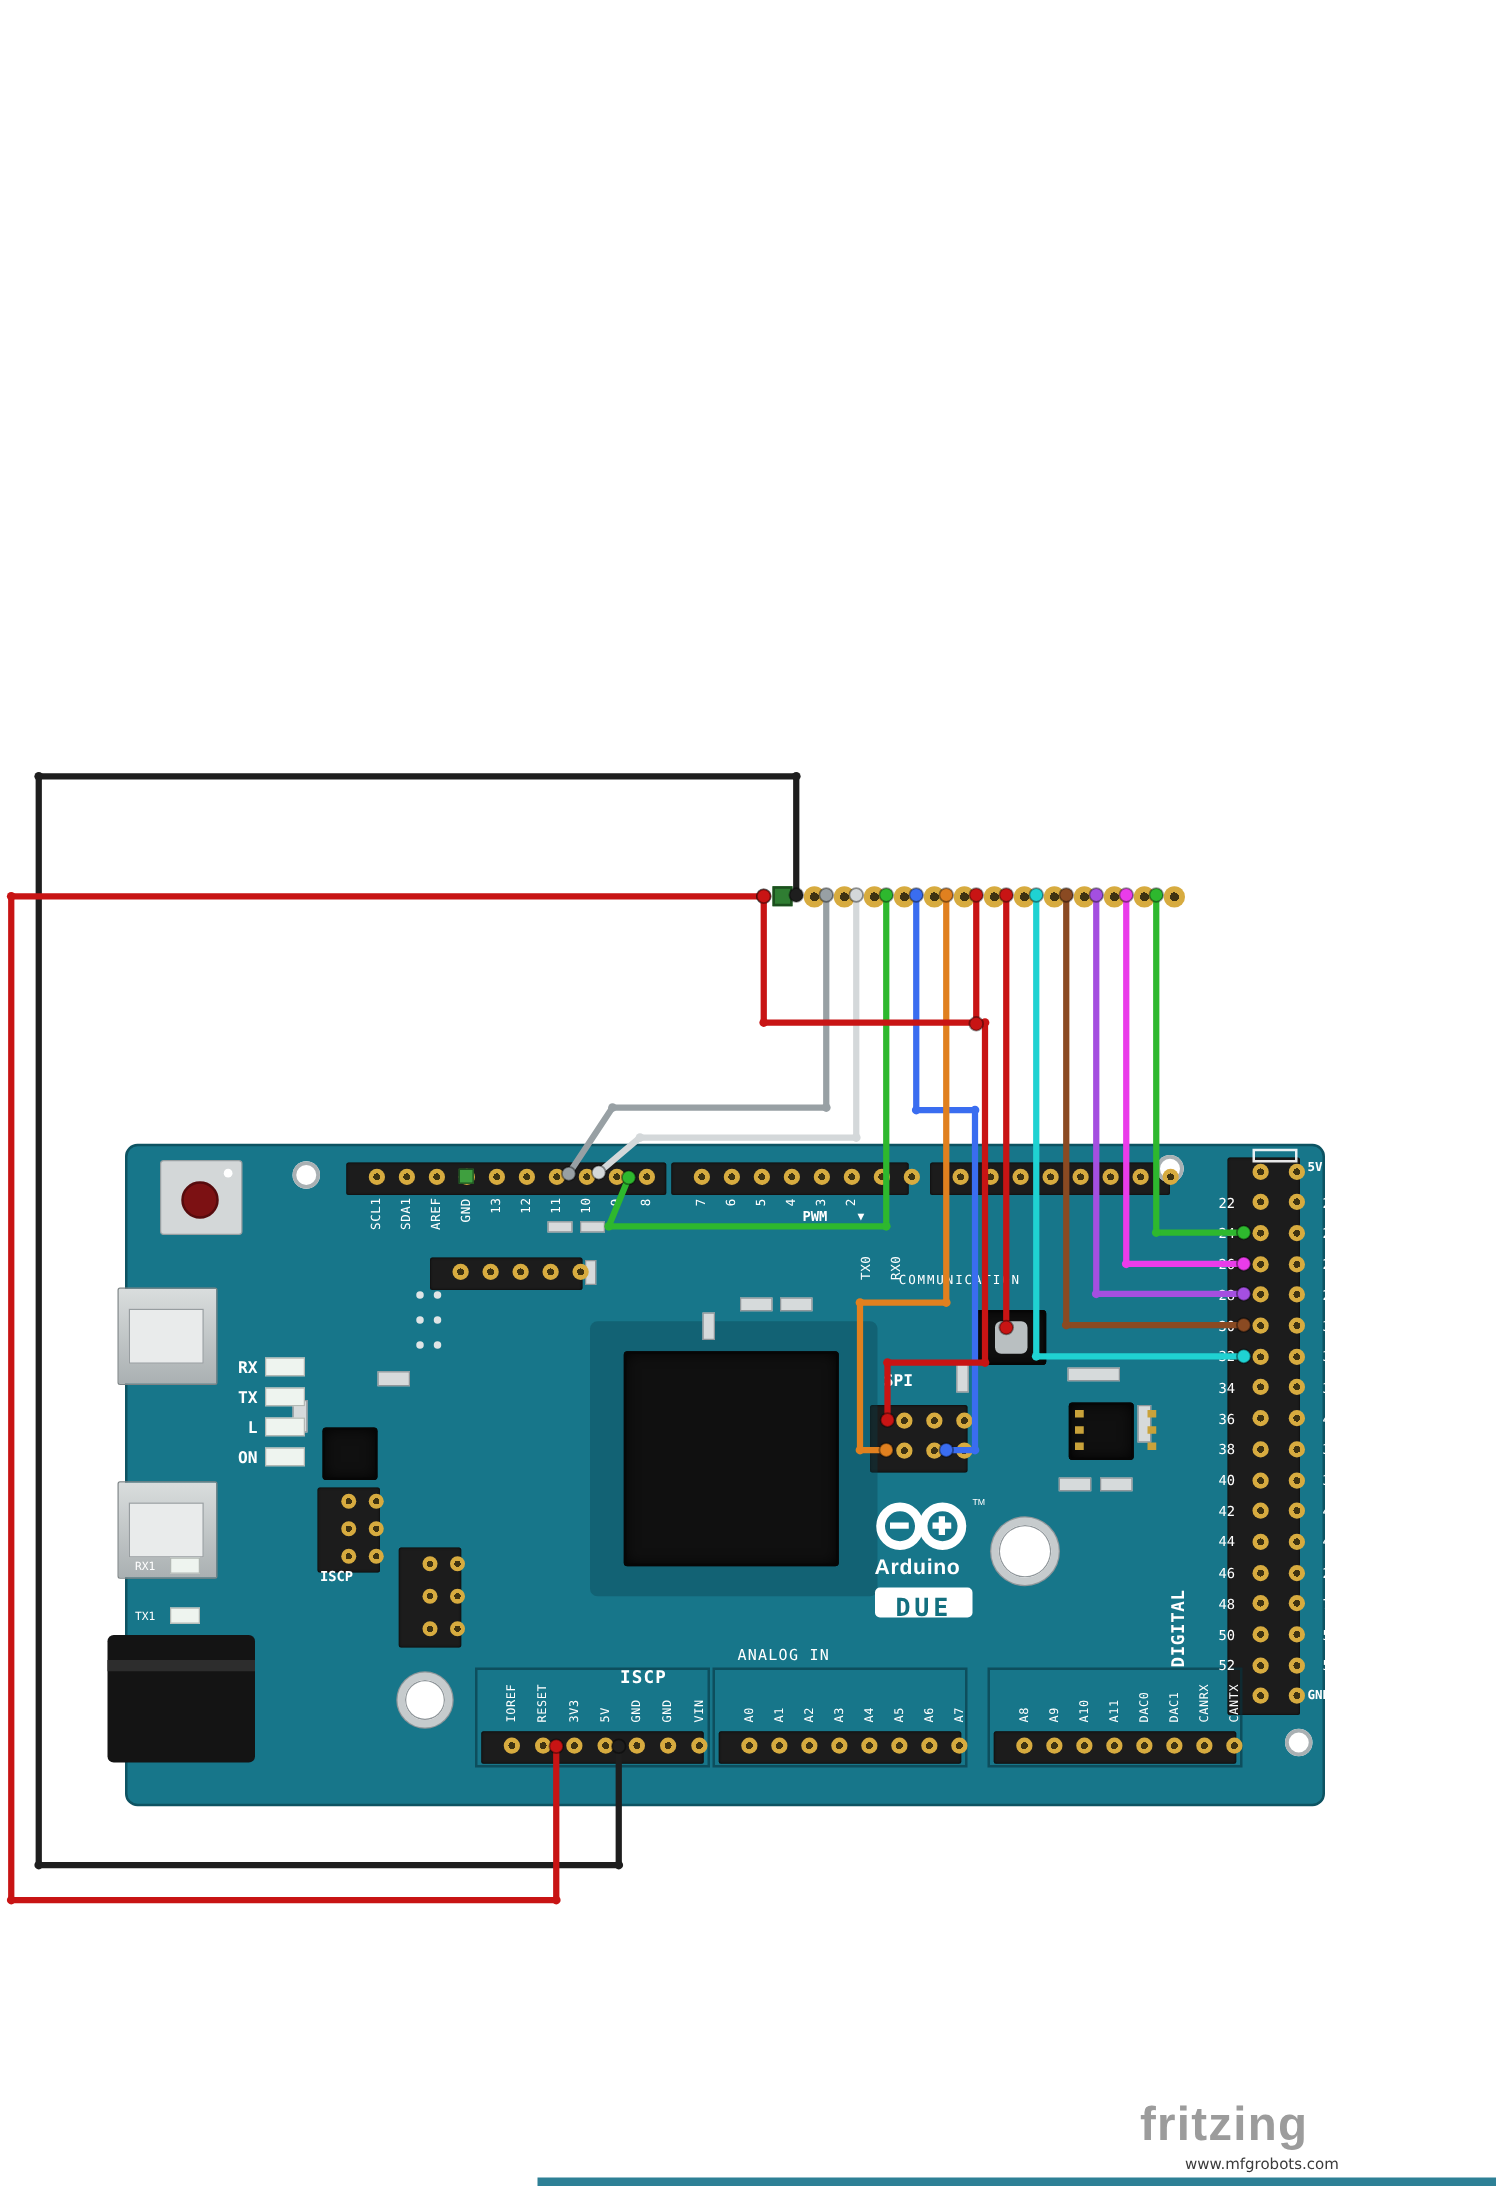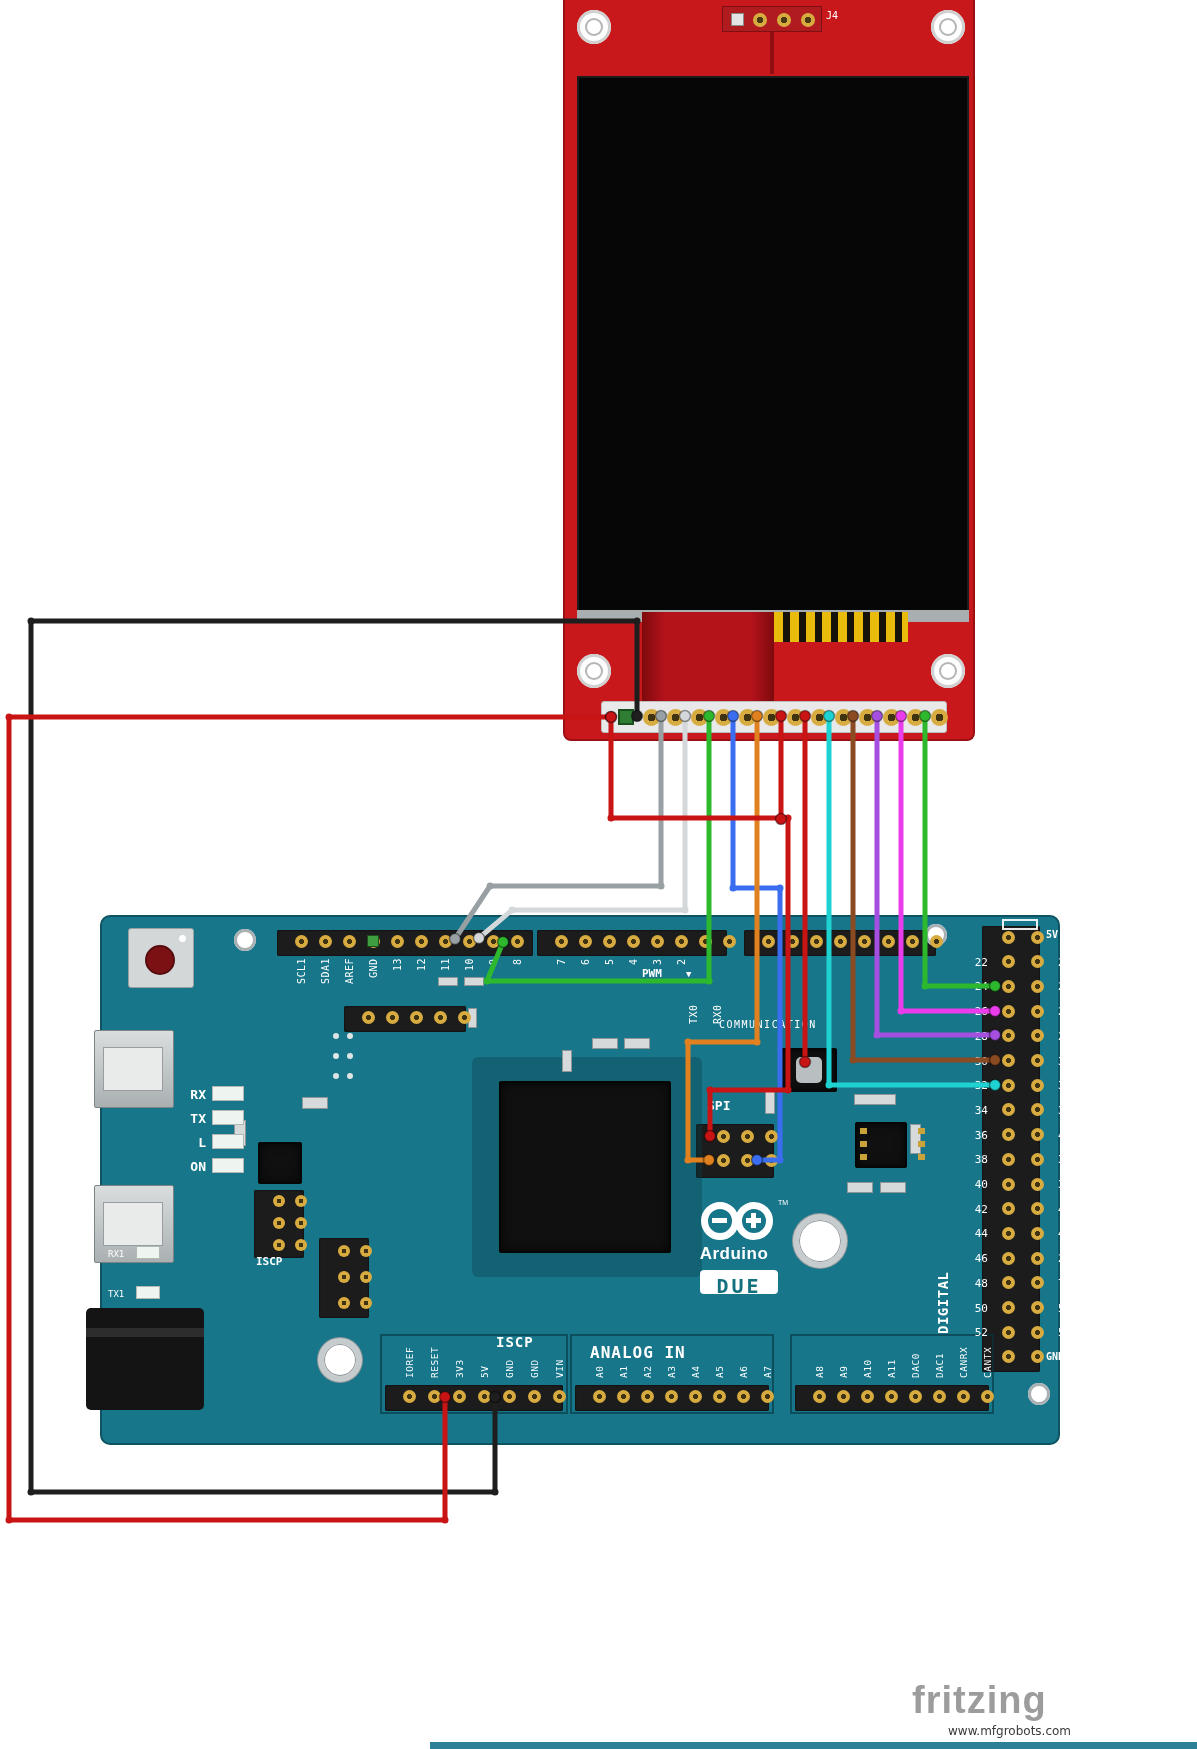--- a/index.html
+++ b/index.html
@@ -46,47 +46,20 @@
   .watermark{position:absolute;color:#9c9c9c;font:bold 38px/40px "Liberation Sans",sans-serif;letter-spacing:1px;z-index:11}
   .site{position:absolute;color:#3a3a3a;font:12px/14px "DejaVu Sans",sans-serif;z-index:11}
   .bottombar{position:absolute;background:#2e8096;z-index:11}
   .notchbox{position:absolute;border:2px solid rgba(255,255,255,.9)}
 </style>
 </head>
 <body>
 
 <div id="canvas">
 
-  <div class="board-tft">
-    <div class="tft-hole" style="left:12px;top:10px">
-        <i></i>
-      </div>
-    <div class="tft-hole" style="left:366px;top:10px">
-        <i></i>
-      </div>
-    <div class="tft-hole" style="left:12px;top:654px">
-        <i></i>
-      </div>
-    <div class="tft-hole" style="left:366px;top:654px">
-        <i></i>
-      </div>
-    <div class="j4" style="left:157px;top:6px;width:100px;height:26px">
-      <span class="sq" style="left:8px;top:6px;width:13px;height:13px"></span>
-      <span class="rd" style="left:30px;top:6px;width:14px;height:14px"></span>
-      <span class="rd" style="left:54px;top:6px;width:14px;height:14px"></span>
-      <span class="rd" style="left:78px;top:6px;width:14px;height:14px"></span>
-    </div>
-    <div class="lbl" style="left:261px;top:10px">J4</div>
-    <div style="position:absolute;left:205px;top:32px;width:4px;height:42px;background:#8e0e11"></div>
-    <div class="screen" style="left:12px;top:76px;width:392px;height:538px"></div>
-    <div class="graystrip" style="left:12px;top:610px;width:392px;height:12px"></div>
-    <div class="stripes" style="left:209px;top:612px;width:134px;height:30px"></div>
-    <div class="flex" style="left:77px;top:612px;width:132px;height:100px"></div>
-    <div class="pinstrip" style="left:36px;top:701px;width:346px;height:32px"></div>
-  </div>
 
   <div class="board-arduino">
     <div class="reset" style="left:26px;top:11px;width:66px;height:60px">
       <span class="btn" style="left:16px;top:16px;width:30px;height:30px"></span>
       <span class="dot" style="left:50px;top:6px;width:7px;height:7px"></span>
     </div>
 
     <div class="hdr" style="left:175px;top:13px;width:256px;height:26px"></div>
     <div class="hdr" style="left:435px;top:13px;width:190px;height:26px"></div>
     <div class="hdr" style="left:642px;top:13px;width:192px;height:26px"></div>
@@ -157,21 +130,21 @@
     <div class="led" style="left:34px;top:369px;width:24px;height:13px"></div>
 
     <div class="lbl" style="left:540px;top:51px;font-weight:bold;font-size:11px">PWM</div>
     <div class="lbl" style="left:584px;top:51px;font-size:9px">▼</div>
     <div class="vlab" style="left:586px;top:107px">TX0</div>
     <div class="vlab" style="left:610px;top:107px">RX0</div>
     <div class="lbl" style="left:617px;top:102px;letter-spacing:1.5px">COMMUNICATION</div>
     <div class="lbl" style="left:605px;top:183px;font-weight:bold;font-size:13px">SPI</div>
     <div class="lbl" style="left:583px;top:209px;font-size:9px">1</div>
     <div class="lbl" style="left:394px;top:419px;font-weight:bold;font-size:14px;letter-spacing:1px">ISCP</div>
-    <div class="lbl" style="left:488px;top:430px;font-weight:bold;font-size:16px;letter-spacing:1px">ANALOG IN</div>
+    <div class="lbl" style="left:488px;top:401px;font-weight:normal;font-size:12px;letter-spacing:1px">ANALOG IN</div>
     <div class="vlab" style="left:836px;top:417px;font-size:14px;font-weight:bold">DIGITAL</div>
     <div class="lbl" style="left:154px;top:339px;font-weight:bold;font-size:11px">ISCP</div>
     <div class="lbl" style="left:944px;top:12px;font-weight:bold">5V</div>
     <div class="lbl" style="left:944px;top:434px;font-weight:bold">GND</div>
   </div>
 
   <div id="dyn">
       <div class="pad-square" style="left: 604px; top: 709px; width: 16px; height: 16px;"></div>
       <div class="pin" style="left: 628.5px; top: 708.5px; width: 17px; height: 17px;"></div>
       <div class="pin" style="left: 652.5px; top: 708.5px; width: 17px; height: 17px;"></div>

